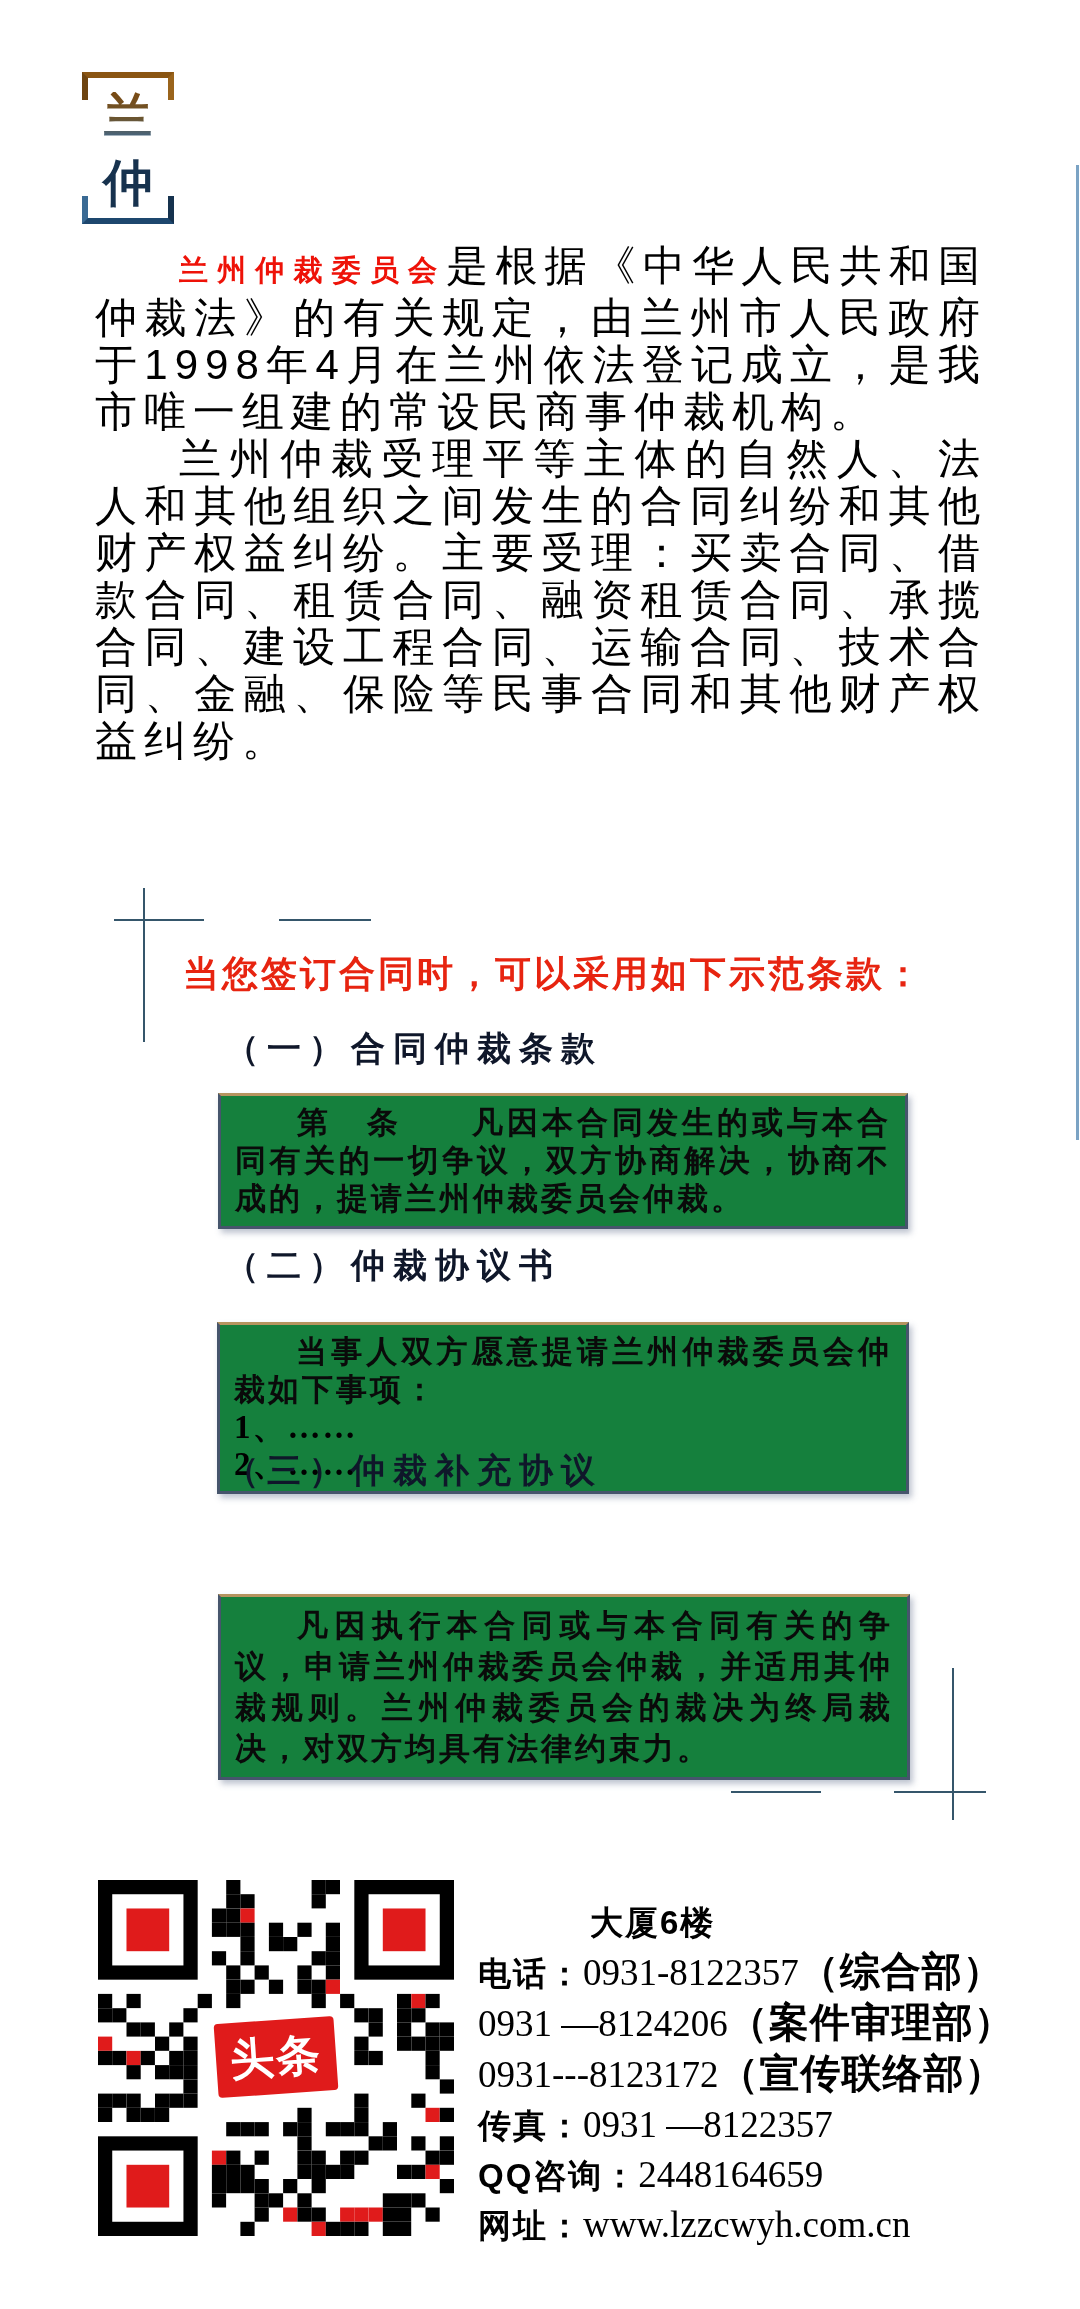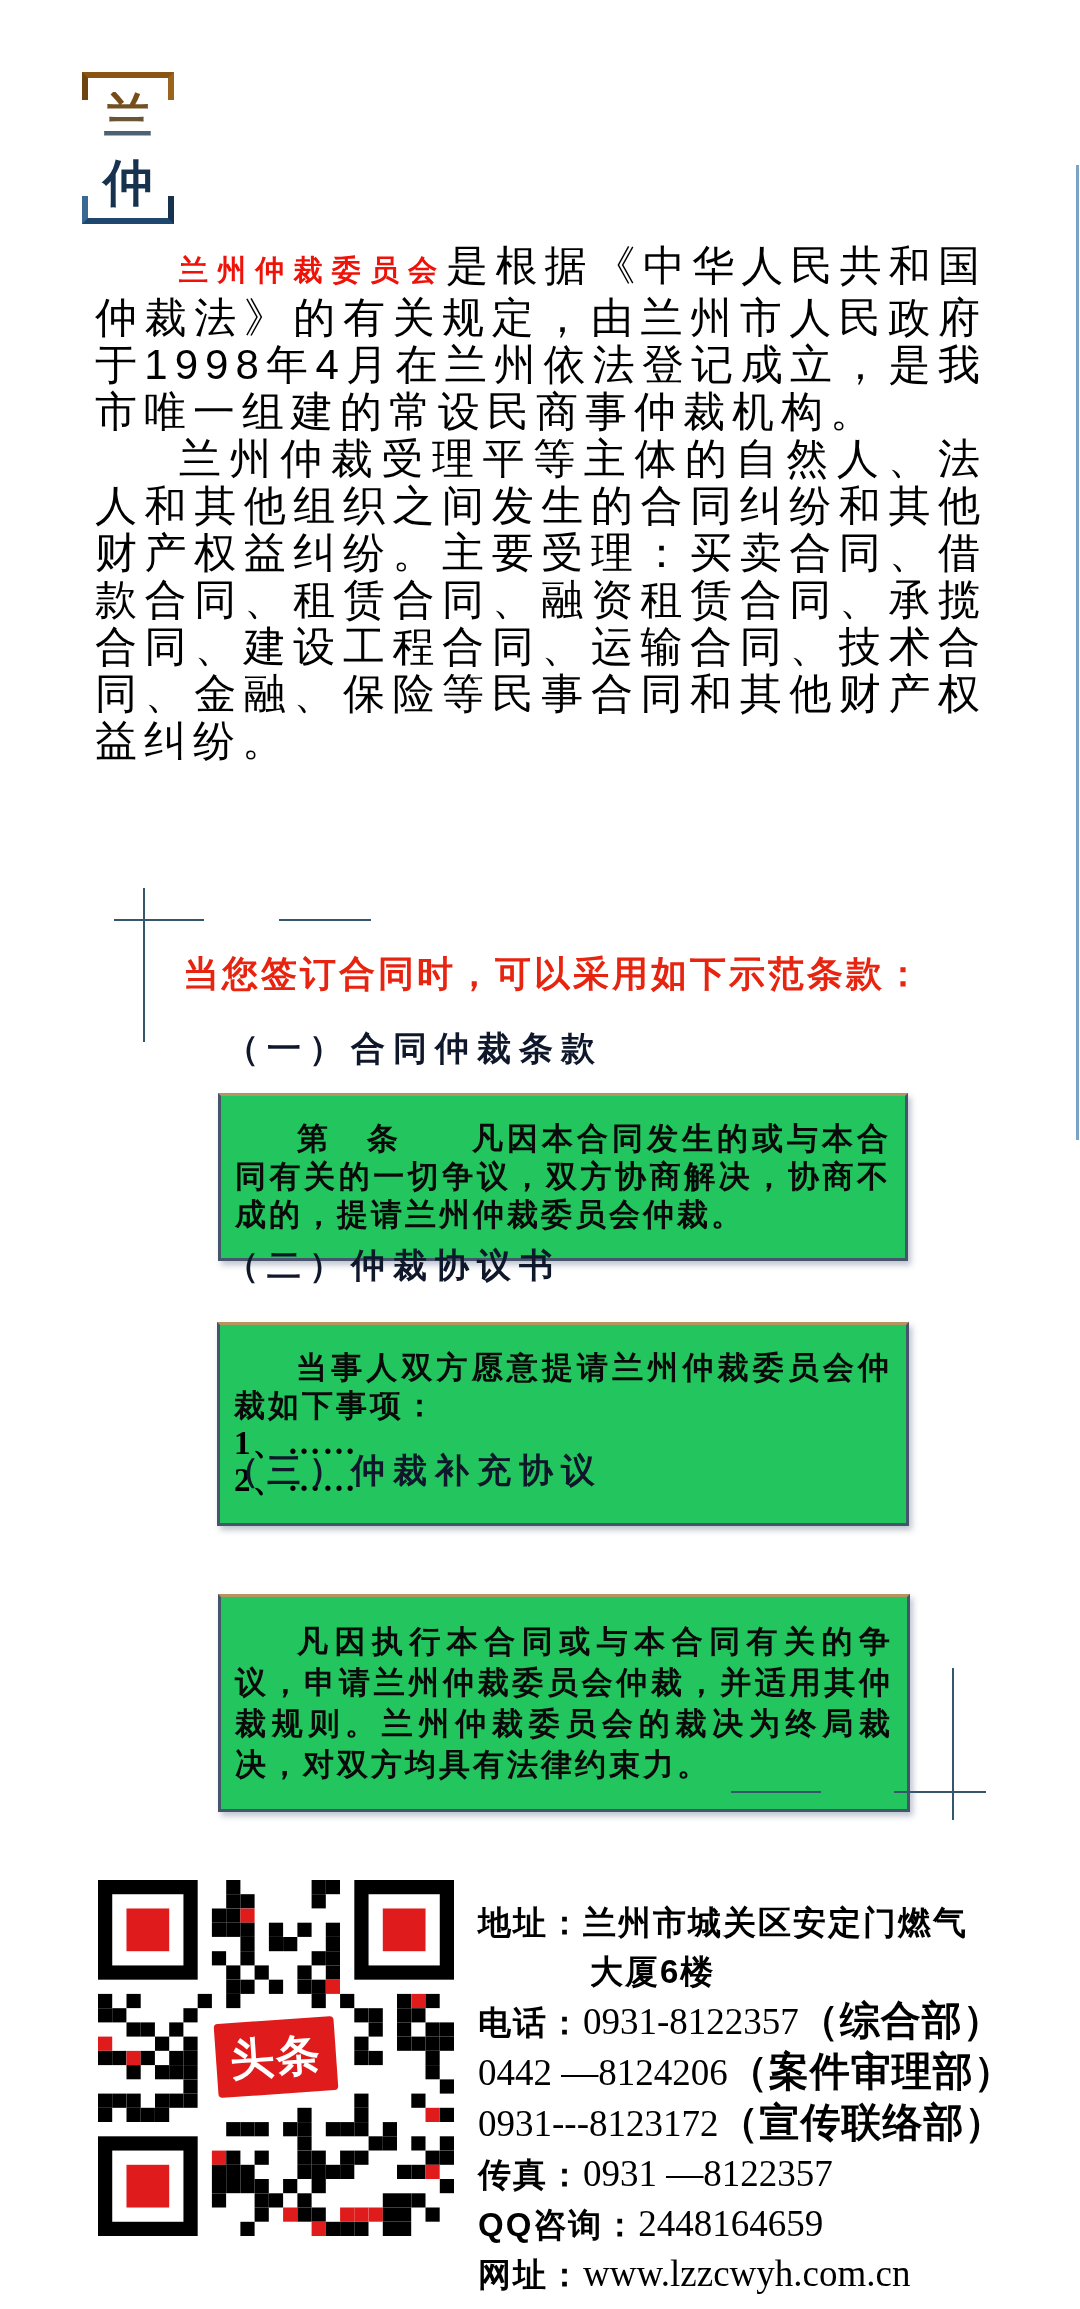--- a/index.html
+++ b/index.html
@@ -30,24 +30,24 @@
   
   .edge-rule{position:absolute;left:1076px;top:165px;width:3px;height:975px;background:#7ba3c4;}
 
   
   .notice{position:absolute;left:183px;top:950px;font-size:36px;font-weight:bold;
           color:#e72410;letter-spacing:3px;}
 
   
   .sec-heading{position:absolute;left:225px;font-size:34px;font-weight:bold;
                color:#0f172a;letter-spacing:8px;}
-  .sample-box{position:absolute;background:#22c55e;
+  .sample-box{position:absolute;background:#15803d;
               border:3px solid #46556c;border-top:3px solid #b5945f;
               box-shadow:3px 4px 6px rgba(110,125,150,.45);
-              padding:24px 14px;box-sizing:border-box;}
+              padding:8px 14px;box-sizing:border-box;}
   .box-text{margin:0;font-size:31px;line-height:38px;letter-spacing:3px;
             text-align:justify;text-indent:2em;font-weight:bold;color:#0a0a0a;}
   .b3 .box-text{line-height:41px;}
   .box-item{font-family:"Liberation Serif",serif;font-size:33px;line-height:37px;
             font-weight:bold;letter-spacing:2px;}
 
   
   .qr{position:absolute;left:98px;top:1880px;width:356px;height:356px;background:#fff;}
   .qr svg{position:absolute;left:0;top:0;}
   .qr-label{position:absolute;left:118px;top:140px;width:120px;height:74px;
@@ -280,23 +280,22 @@
           <rect x="284.8" y="28.48" width="42.72" height="42.72" fill="#e01b1b"></rect>
           <rect x="0" y="256.32" width="99.68" height="99.68" fill="#000"></rect>
           <rect x="14.24" y="270.56" width="71.2" height="71.2" fill="#fff"></rect>
           <rect x="28.48" y="284.8" width="42.72" height="42.72" fill="#e01b1b"></rect>
         </svg>
       </div>
     <div class="qr-label">头条</div>
   </div>
 
   <div class="contact">
-    <div class="row"><span class="lbl">地址：</span><span class="lbl">兰州市城关区安定门燃气</span></div>
     <div class="row indent2"><span class="lbl">大厦6楼</span></div>
     <div class="row"><span class="lbl">电话：</span><span class="num">0931-8122357</span><span class="dept">（综合部）</span></div>
-    <div class="row"><span class="num">0442 —8124206</span><span class="dept">（案件审理部）</span></div>
+    <div class="row"><span class="num">0931 —8124206</span><span class="dept">（案件审理部）</span></div>
     <div class="row"><span class="num">0931---8123172</span><span class="dept">（宣传联络部）</span></div>
     <div class="row"><span class="lbl">传真：</span><span class="num">0931 —8122357</span></div>
     <div class="row"><span class="lbl">QQ咨询：</span><span class="num">2448164659</span></div>
     <div class="row"><span class="lbl">网址：</span><span class="num">www.lzzcwyh.com.cn</span></div>
   </div>
 
 </div>
 
 </body></html>

